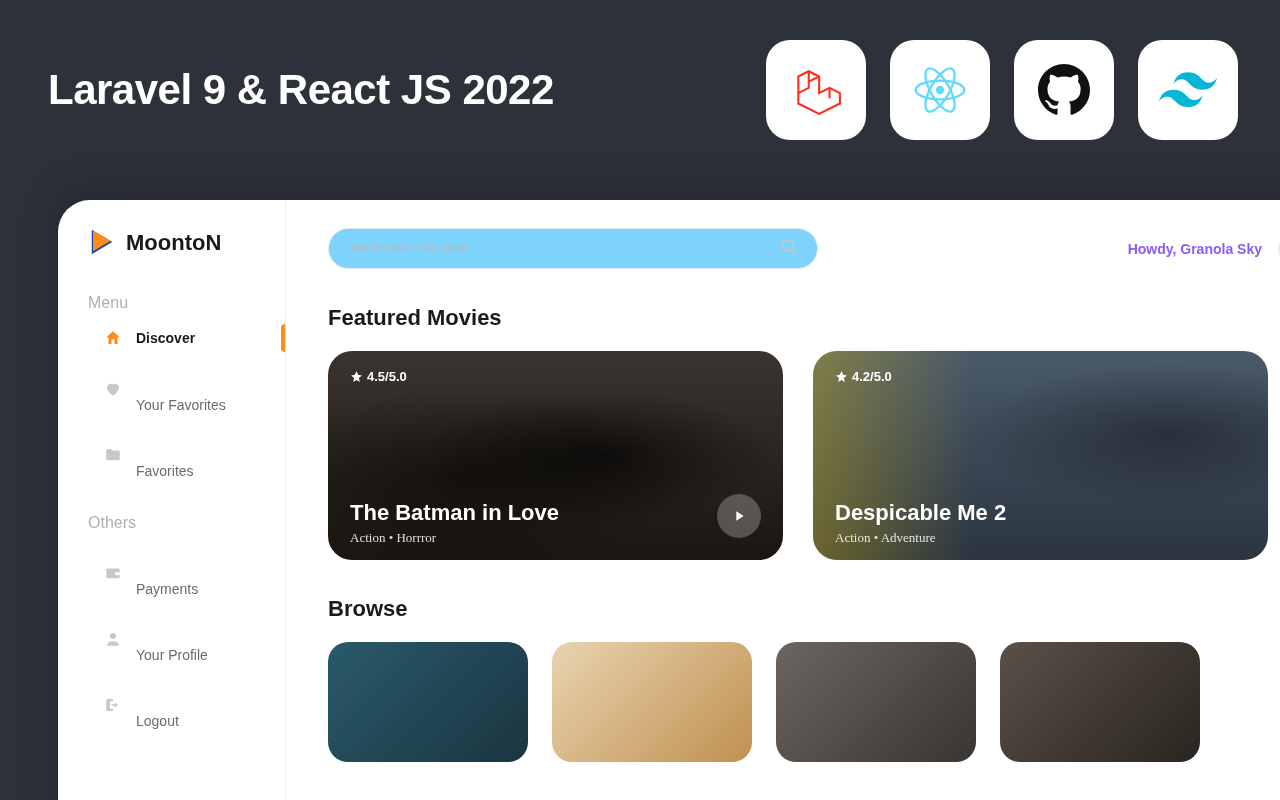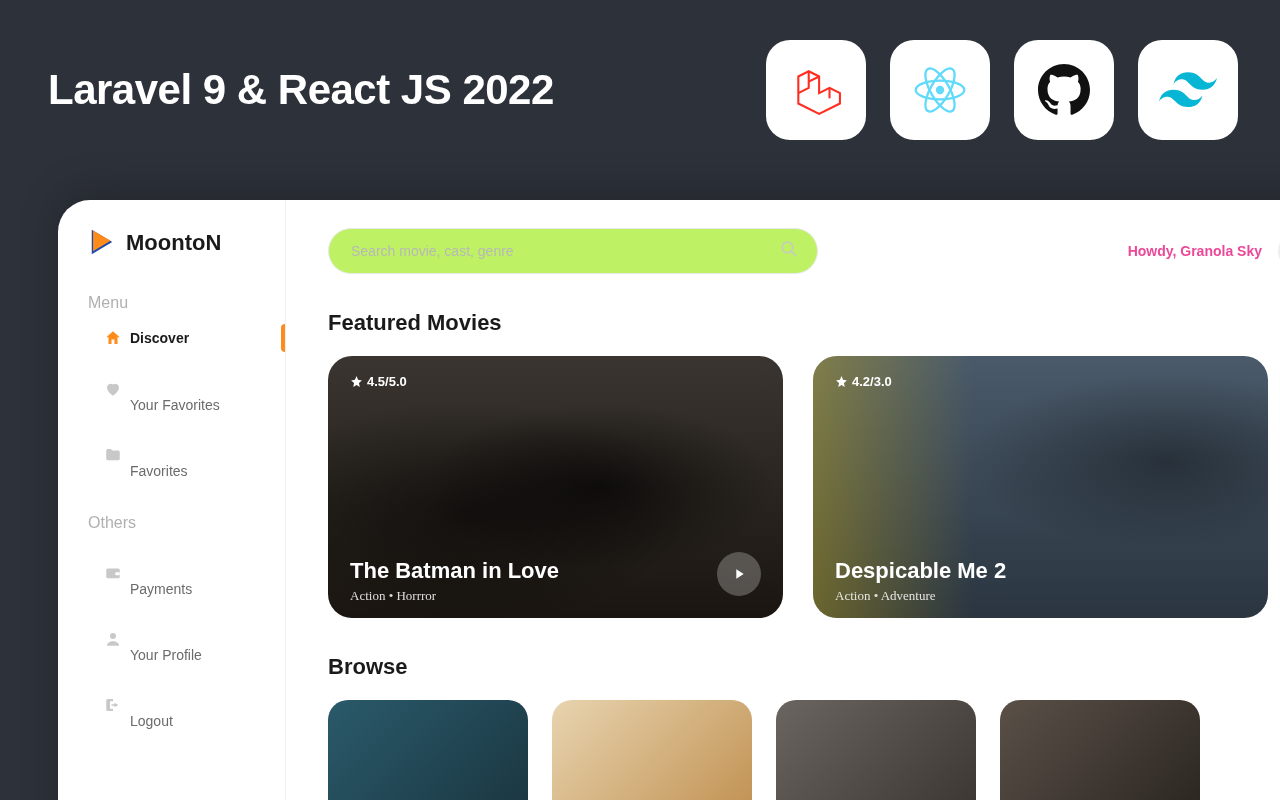--- a/index.html
+++ b/index.html
@@ -72,21 +72,21 @@
 }
 .menu-section-label {
   font-size: 16px;
   color: #b0b0b0;
   padding: 8px 30px;
   font-weight: 500;
 }
 .menu-item {
   display: flex;
   align-items: center;
-  gap: 8px;
+  gap: 14px;
   padding: 9px 30px 9px 46px;
   cursor: pointer;
   position: relative;
 }
 .menu-item.active {
   font-weight: 700;
 }
 .menu-item.active::after {
   content: '';
   position: absolute;
@@ -125,59 +125,59 @@
 }
 .search {
   flex: 0 0 490px;
   position: relative;
 }
 .search input {
   width: 100%;
   border: 1px solid #e8e8e8;
   border-radius: 28px;
   padding: 14px 50px 14px 22px;
-  font-size: 14px;
+  font-size: 10px;
   color: #333;
-  background: #bef264;
+  background: #7dd3fc;
   outline: none;
 }
 .search input::placeholder { color: #b8b8b8; }
 .search-icon {
   position: absolute;
   right: 20px;
   top: 50%;
   transform: translateY(-50%);
 }
 .user-area {
   display: flex;
   align-items: center;
   gap: 16px;
 }
-.greeting { font-size: 14px; font-weight: 600; color: #ec4899; }
+.greeting { font-size: 14px; font-weight: 600; color: #8b5cf6; }
 .avatar {
   width: 36px;
   height: 36px;
   border-radius: 50%;
   background: linear-gradient(135deg,#d4a574,#8b6844);
   border: 2px solid #eee;
 }
 .section-title {
   font-size: 22px;
   font-weight: 800;
   color: #1a1a1a;
   margin: 36px 0 20px 0;
 }
 .featured-row {
   display: flex;
   gap: 30px;
 }
 .featured-card {
   position: relative;
   width: 455px;
-  height: 262px;
+  height: 209px;
   border-radius: 24px;
   overflow: hidden;
   flex-shrink: 0;
   padding-left: 38px;
 }
 .featured-card.fc1 { background: linear-gradient(180deg,#3a3530 0%,#1a1510 100%); }
 .featured-card.fc2 { background: linear-gradient(180deg,#4a5a6a 0%,#2a3540 100%); }
 .rating {
   position: absolute;
   top: 18px;
@@ -383,21 +383,21 @@
               <path fill="#fff" d="M8 5v14l11-7z"></path>
             </svg>
         </div>
       </div>
       <div class="featured-card fc2">
         <div class="fc-scene"></div>
         <div class="rating">
           <svg width="13" height="13" viewBox="0 0 24 24">
               <path fill="#fff" d="M12 2l2.9 6.9L22 10l-5.5 4.9L18 22l-6-3.5L6 22l1.5-7.1L2 10l7.1-1.1z"></path>
             </svg>
-          <span>4.2/3.0</span>
+          <span>4.2/5.0</span>
         </div>
         <div class="featured-meta">
           <div class="featured-title">Despicable Me 2</div>
           <div class="featured-genre">Action • Adventure</div>
         </div>
       </div>
     </div>
 
     <h2 class="section-title">Browse</h2>
     <div class="browse-row">

